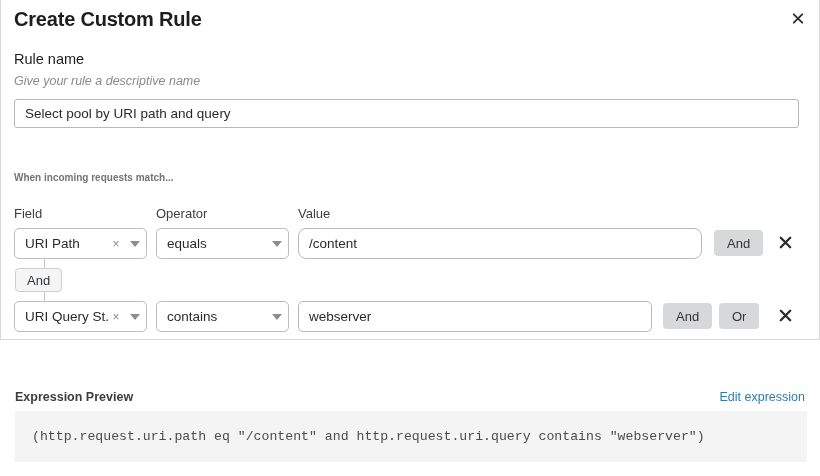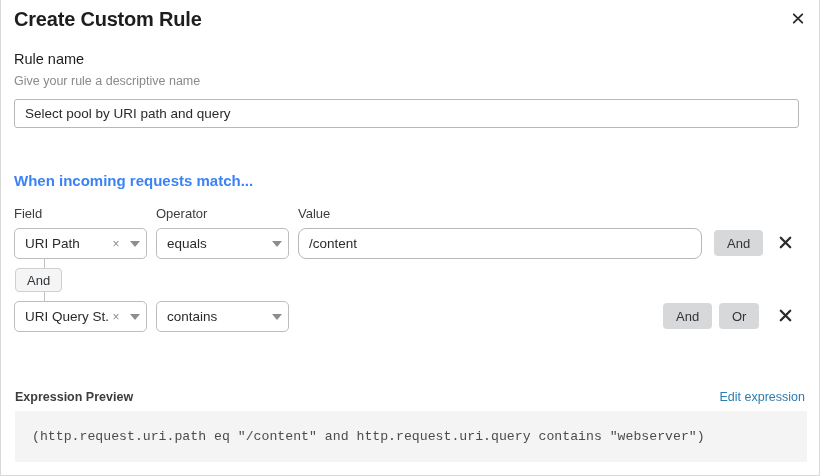--- a/index.html
+++ b/index.html
@@ -10,21 +10,21 @@
   body {
     width: 820px; height: 476px;
     font-family: "Liberation Sans", sans-serif;
     color: #1d1d1d;
     overflow: hidden;
   }
 
   .modal {
     position: relative;
     width: 820px;
-    height: 476px;
+    height: 340px;
     background: #ffffff;
     border-left: 1px solid #d8d8d8;
     border-right: 1px solid #d8d8d8;
     border-bottom: 1px solid #d8d8d8;
   }
 
   
   .modal-header {
     position: absolute;
     left: 0; top: 0;
@@ -54,21 +54,21 @@
   
   .field-label {
     font-size: 14.5px;
     color: #1d1d1d;
   }
   .field-hint {
     font-size: 12.5px;
     color: #8a8a8a;
   }
   #rule-name-label { position: absolute; left: 13px; top: 51px; }
-  #rule-name-hint  { position: absolute; left: 13px; top: 74px; }
+  #rule-name-hint  { position: absolute; left: 13px; top: 74px; font-style: italic; }
 
   .text-input {
     font-family: "Liberation Sans", sans-serif;
     font-size: 13.5px;
     color: #2a2a2a;
     background: #ffffff;
     border: 1px solid #b8b8b8;
     border-radius: 3px;
     padding: 0 10px;
     outline: none;
@@ -76,23 +76,23 @@
   #rule-name-input {
     position: absolute;
     left: 13px; top: 99px;
     width: 785px; height: 29px;
   }
 
   
   .section-title {
     position: absolute;
     left: 13px; top: 172px;
-    font-size: 15px;
+    font-size: 10px;
     font-weight: bold;
-    color: #3b82f6;
+    color: #737373;
   }
 
   
   .col-head {
     position: absolute;
     top: 206px;
     font-size: 13px;
     color: #3d3d3d;
   }
   #col-head-field    { left: 13px; }
@@ -311,20 +311,21 @@
       <span class="caret">
           <i></i>
         </span>
     </div>
     <div class="select-box operator-select">
       <span class="sel-text">contains</span>
       <span class="caret">
           <i></i>
         </span>
     </div>
+    <input class="text-input value-input" id="value-input-1" type="text" value="webserver" style="">
     <button class="logic-btn" id="and-btn-1">And</button>
     <button class="logic-btn" id="or-btn-1">Or</button>
     <button class="row-del" id="del-btn-1" aria-label="Delete condition">
       <svg width="13" height="13" viewBox="0 0 13 13" aria-hidden="true">
         <path d="M1.8 1.8 L11.2 11.2 M11.2 1.8 L1.8 11.2" stroke="#2b2b2b" stroke-width="2.3" stroke-linecap="round"></path>
       </svg>
     </button>
   </div>
 
   <div class="expr-label">Expression Preview</div>

